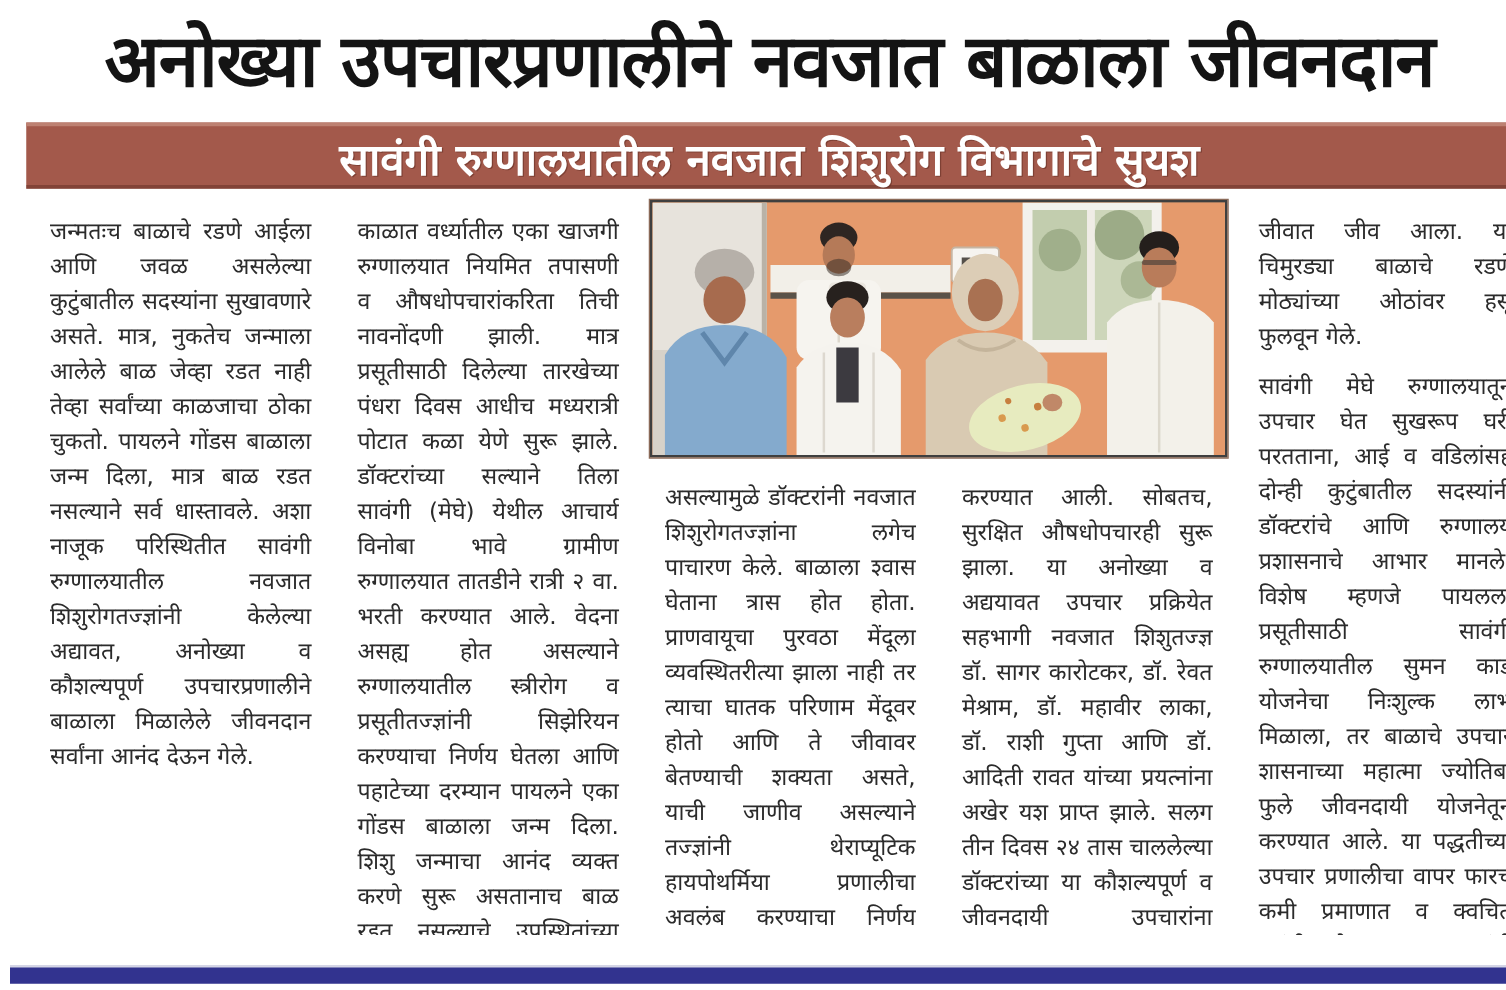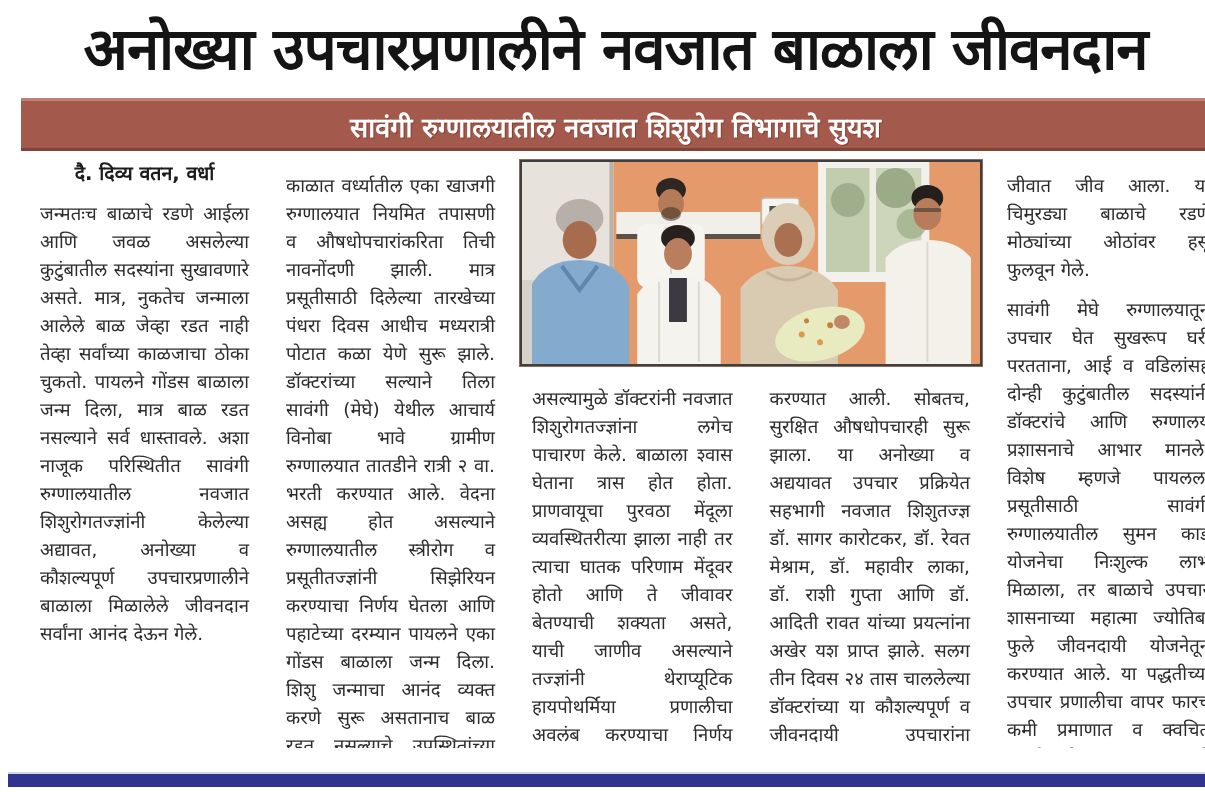--- a/index.html
+++ b/index.html
@@ -27,21 +27,21 @@
   .subhead-bar {
     margin:11px 8px 0;
     height:50px;
     background:var(--subhead-bg, #a3594b);
     border-top:3px solid #bd8172;
     box-shadow: inset 0 -3px 0 rgba(90,40,30,0.45);
     display:flex; align-items:center; justify-content:center;
   }
   .subhead-text {
     color:#ffffff;
-    font-size:27px;
+    font-size:35px;
     font-weight:700;
     text-shadow:1px 1px 0 rgba(90,40,30,0.5);
     white-space:nowrap;
   }
   
   .body-row {
     display:flex;
     gap:13px;
     padding:9px 8px 0 15px;
     height:588px;
@@ -95,21 +95,20 @@
 
   <h1 class="headline">अनोख्या उपचारप्रणालीने नवजात बाळाला जीवनदान</h1>
 
   <div class="subhead-bar">
     <span class="subhead-text">सावंगी रुग्णालयातील नवजात शिशुरोग विभागाचे सुयश</span>
   </div>
 
   <div class="body-row">
 
     <div class="txtcol col1">
-      <div class="dateline">दै. दिव्य वतन, वर्धा</div>
       <p>जन्मतःच बाळाचे रडणे आईला आणि जवळ असलेल्या कुटुंबातील सदस्यांना सुखावणारे असते. मात्र, नुकतेच जन्माला आलेले बाळ जेव्हा रडत नाही तेव्हा सर्वांच्या काळजाचा ठोका चुकतो. पायलने गोंडस बाळाला जन्म दिला, मात्र बाळ रडत नसल्याने सर्व धास्तावले. अशा नाजूक परिस्थितीत सावंगी रुग्णालयातील नवजात शिशुरोगतज्ज्ञांनी केलेल्या अद्यावत, अनोख्या व कौशल्यपूर्ण उपचारप्रणालीने बाळाला मिळालेले जीवनदान सर्वांना आनंद देऊन गेले.</p>
     </div>
 
     <div class="txtcol col2">
       <p>काळात वर्ध्यातील एका खाजगी रुग्णालयात नियमित तपासणी व औषधोपचारांकरिता तिची नावनोंदणी झाली. मात्र प्रसूतीसाठी दिलेल्या तारखेच्या पंधरा दिवस आधीच मध्यरात्री पोटात कळा येणे सुरू झाले. डॉक्टरांच्या सल्याने तिला सावंगी (मेघे) येथील आचार्य विनोबा भावे ग्रामीण रुग्णालयात तातडीने रात्री २ वा. भरती करण्यात आले. वेदना असह्य होत असल्याने रुग्णालयातील स्त्रीरोग व प्रसूतीतज्ज्ञांनी सिझेरियन करण्याचा निर्णय घेतला आणि पहाटेच्या दरम्यान पायलने एका गोंडस बाळाला जन्म दिला. शिशु जन्माचा आनंद व्यक्त करणे सुरू असतानाच बाळ रडत नसल्याचे उपस्थितांच्या लक्षात आले. नवजात बाळाचे न रडणे हे त्याच्या जीवासाठी धोकादायक</p>
     </div>
 
     <div class="mid">
       <div class="photo-frame">
         <svg viewBox="0 0 461 202" preserveAspectRatio="none">

